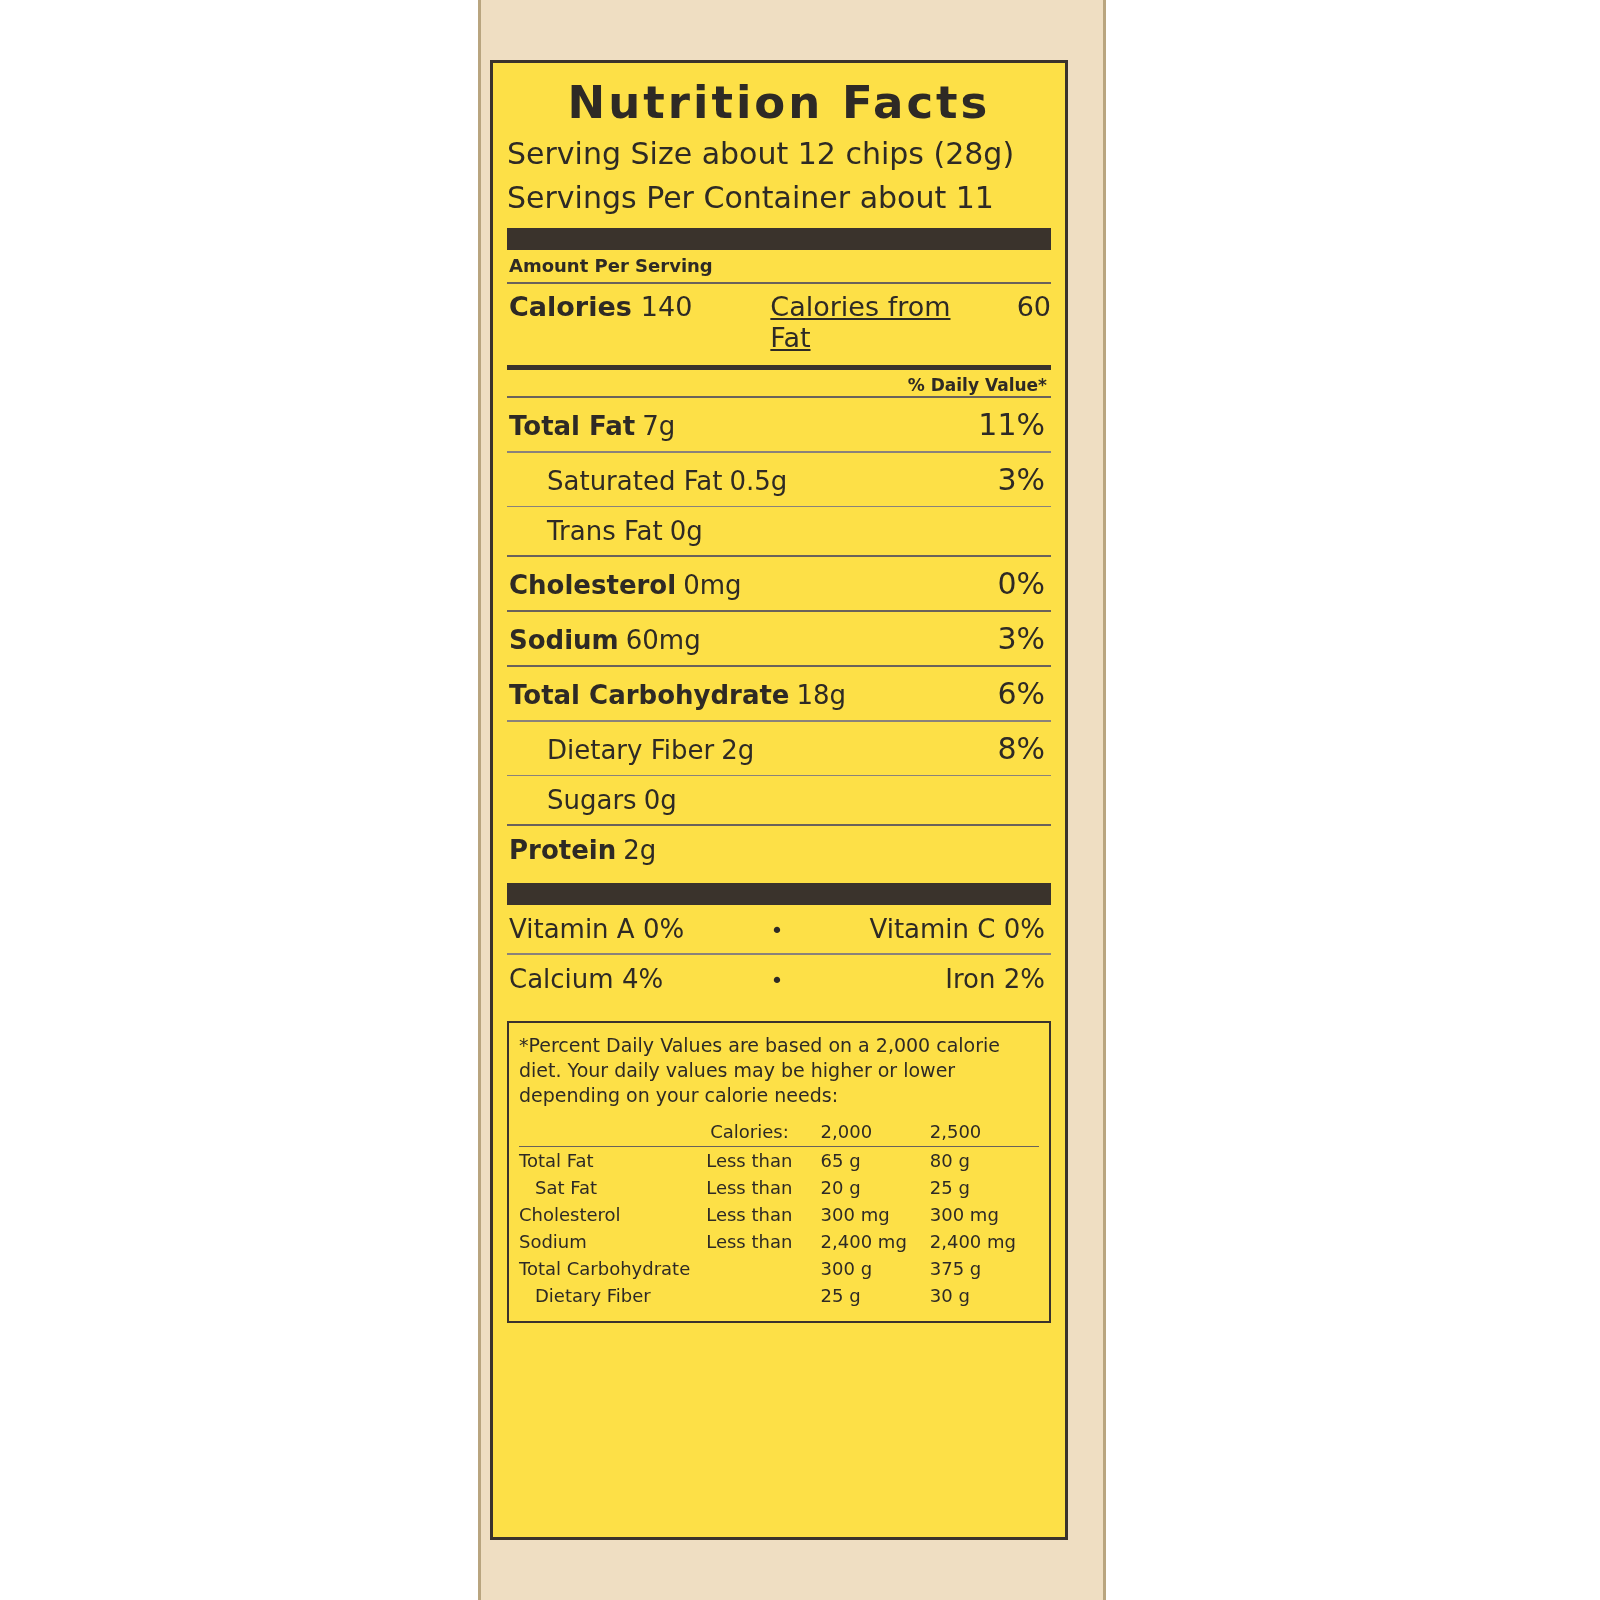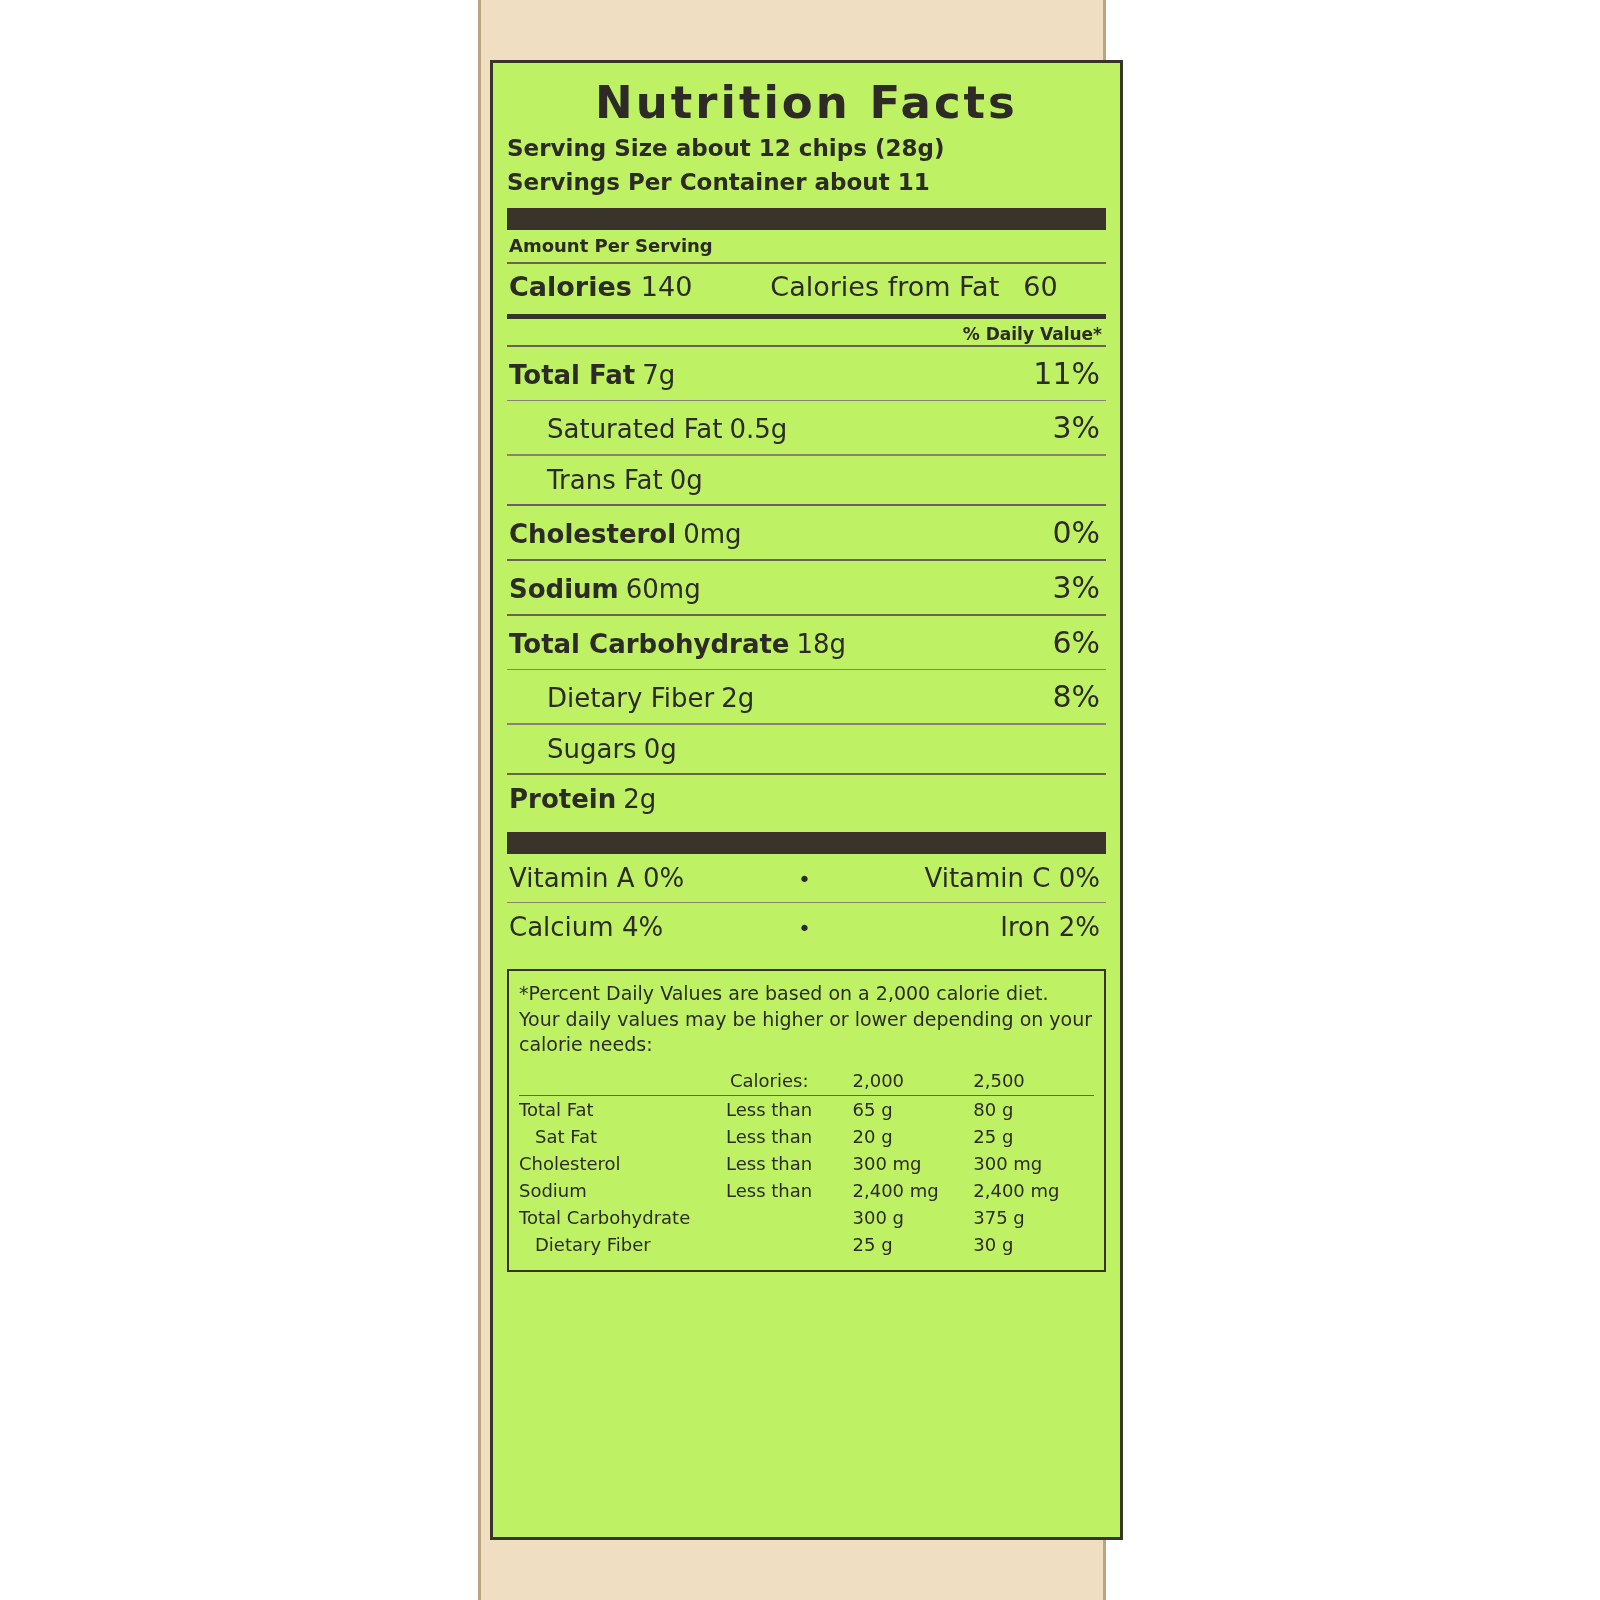--- a/index.html
+++ b/index.html
@@ -24,45 +24,45 @@
     background: #efdec2;
     border-left: 3px solid #b9a57f;
     border-right: 3px solid #b9a57f;
   }
 
   
   #nutrition-panel {
     position: absolute;
     left: 490px;
     top: 60px;
-    width: 633px;
+    width: 578px;
     height: 1480px;
-    background: #bef264;
+    background: #fde047;
     border: 3px solid #3a332c;
     box-sizing: border-box;
     color: #2e2a25;
     padding: 0 14px;
     font-family: "DejaVu Sans", sans-serif;
   }
 
   .nf-title {
     font-size: 45px;
     font-weight: bold;
     letter-spacing: 3px;
     text-align: center;
     line-height: 1.05;
     padding-top: 16px;
     padding-bottom: 6px;
     white-space: nowrap;
   }
 
   .serving-line {
-    font-size: 23px;
+    font-size: 30px;
     line-height: 1.45;
-    font-weight: bold;
+    font-weight: normal;
   }
 
   .bar-thick {
     height: 22px;
     background: #3a332c;
     margin-top: 9px;
   }
   .bar-thin {
     height: 5px;
     background: #3a332c;
@@ -90,20 +90,21 @@
     font-size: 27px;
     padding: 7px 0 8px 2px;
   }
   .calories-row .bold {
     font-weight: bold;
     margin-right: 9px;
   }
   .calories-row .cal-fat {
     margin-left: 78px;
     font-weight: normal;
+    text-decoration: underline;
   }
 
   .dv-header {
     text-align: right;
     font-size: 17px;
     font-weight: bold;
     padding: 5px 4px 1px 0;
   }
 
   .nut-row {

